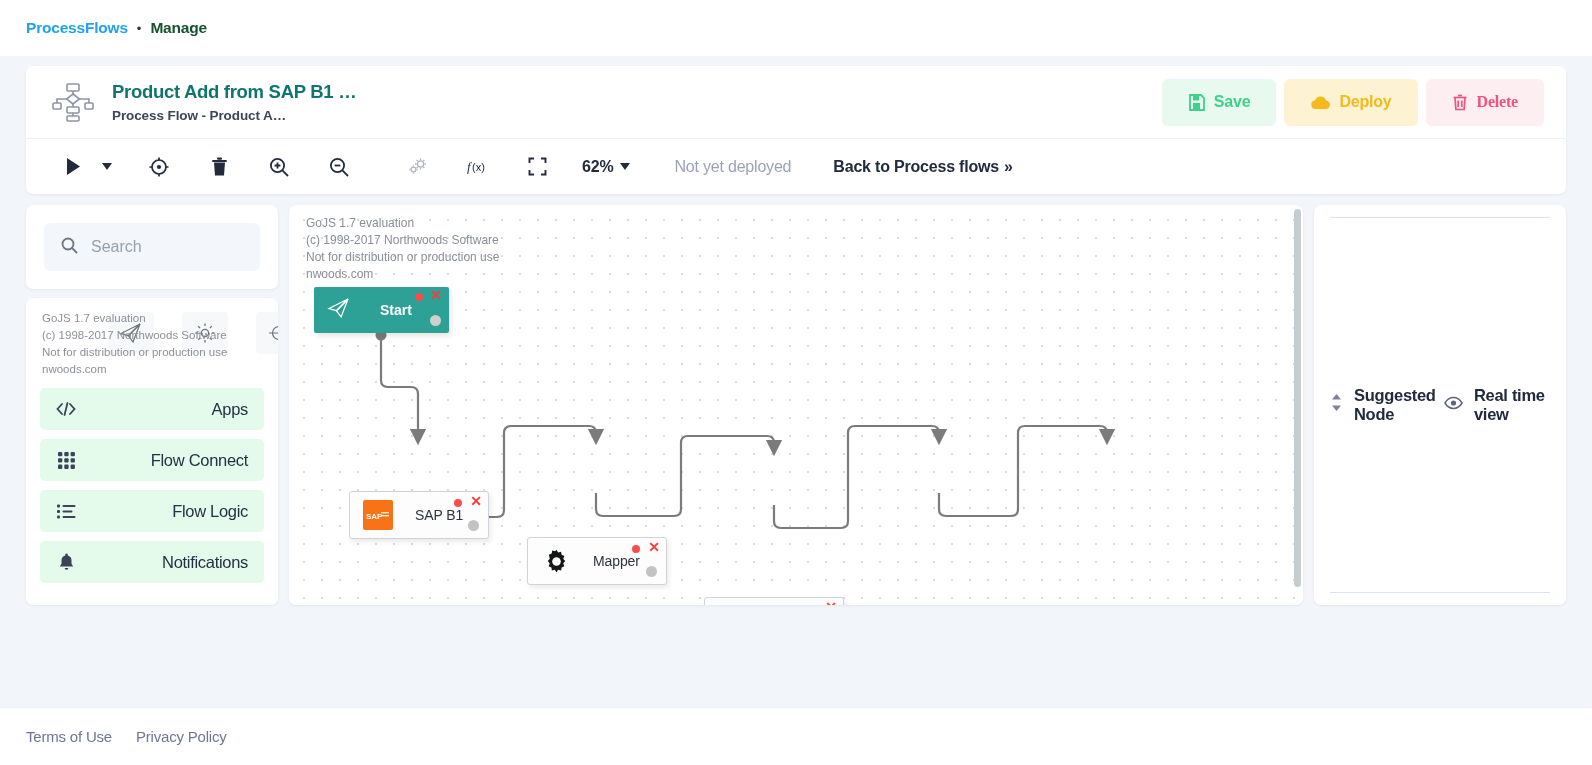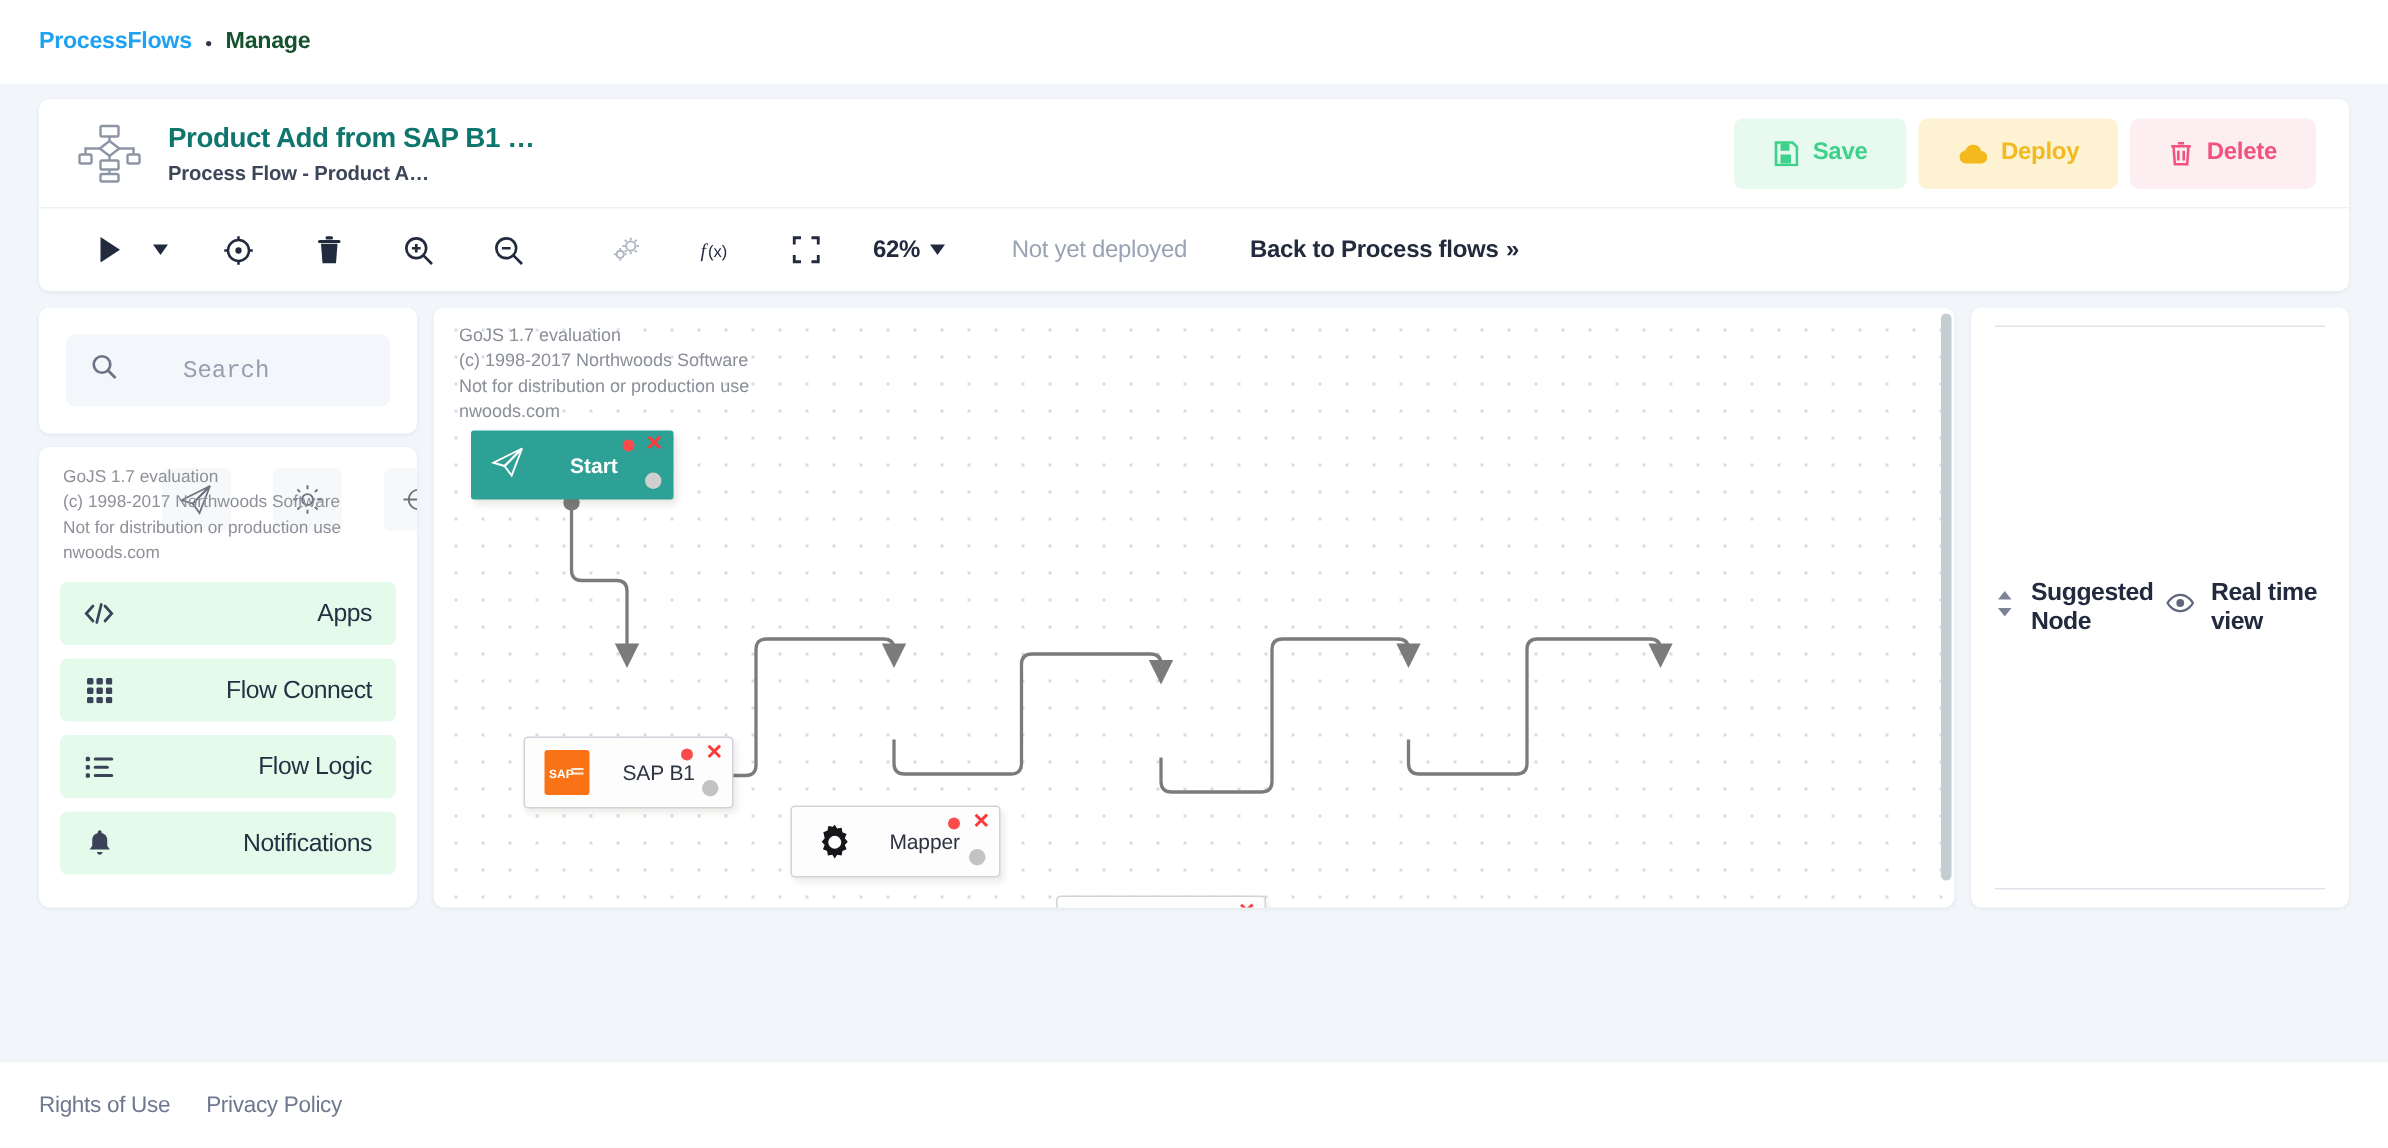--- a/index.html
+++ b/index.html
@@ -51,21 +51,21 @@
   .hdr-actions { display: flex; gap: 8px; align-items: flex-end; }
   .act-btn {
     display: flex; align-items: center; gap: 9px;
     height: 47px; padding: 0 26px;
     border: none; border-radius: 6px;
     font-size: 16px; font-weight: 700; letter-spacing: -.2px;
     cursor: pointer; font-family: inherit;
   }
   .act-save   { background: #e8faf0; color: #3ed18b; }
   .act-deploy { background: #fdf2d2; color: #f3b91d; }
-  .act-delete { background: #fdeef2; color: #f2527b; }
+  .act-delete { background: #fdeef2; color: #f2527b; font-family: Liberation Serif, serif; }
   .act-btn svg { display: block; }
 
   
   .toolbar {
     height: 56px; border-top: 1px solid #eef1f6;
     display: flex; align-items: center; padding: 0 26px; gap: 0;
   }
   .tb-btn {
     width: 42px; height: 42px; border: none; background: transparent;
     display: flex; align-items: center; justify-content: center;
@@ -94,21 +94,21 @@
   .palette-search-card {
     background: #fff; border-radius: 7px; padding: 18px;
     box-shadow: 0 1px 3px rgba(30,45,80,.07);
   }
   .search-box {
     display: flex; align-items: center; gap: 13px;
     background: #f3f6fb; border-radius: 6px; height: 48px; padding: 0 17px;
   }
   .search-box input {
     border: none; background: transparent; outline: none;
-    font-size: 16px; color: #6d28d9; font-family: Liberation Mono, monospace; width: 100%; margin-left: 31px;
+    font-size: 16px; color: #6d28d9; font-family: Liberation Sans, sans-serif; width: 100%;
   }
   .search-box input::placeholder { color: #97a0b1; }
   .palette-list-card {
     background: #fff; border-radius: 7px; padding: 14px;
     box-shadow: 0 1px 3px rgba(30,45,80,.07);
     flex: 1 1 auto; position: relative; overflow: hidden;
   }
   .palette-watermark {
     position: absolute; top: 12px; left: 16px;
     font-size: 11.5px; line-height: 17px; color: #8d9098;
@@ -588,17 +588,17 @@
             <span class="mm-dot" style="right:6px;top:2px;"></span>
             <span class="mm-dot" style="right:2px;top:2px;"></span>
           </div>
         </div>
       </div>
     </div>
   </div>
 
   <div class="footer">
     <div class="ft-right">
-      <span class="ft-link">Rights of Use</span>
+      <span class="ft-link">Terms of Use</span>
       <span class="ft-link">Privacy Policy</span>
     </div>
   </div>
 </div>
 
 </body></html>

